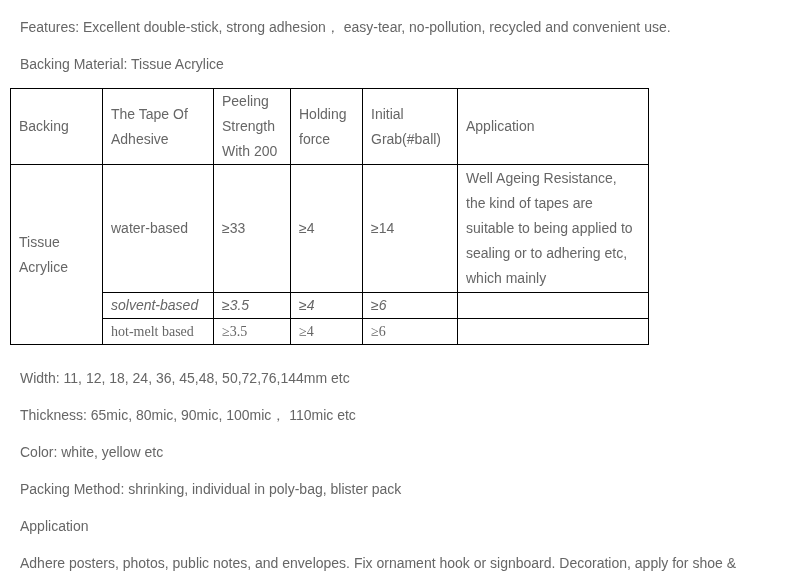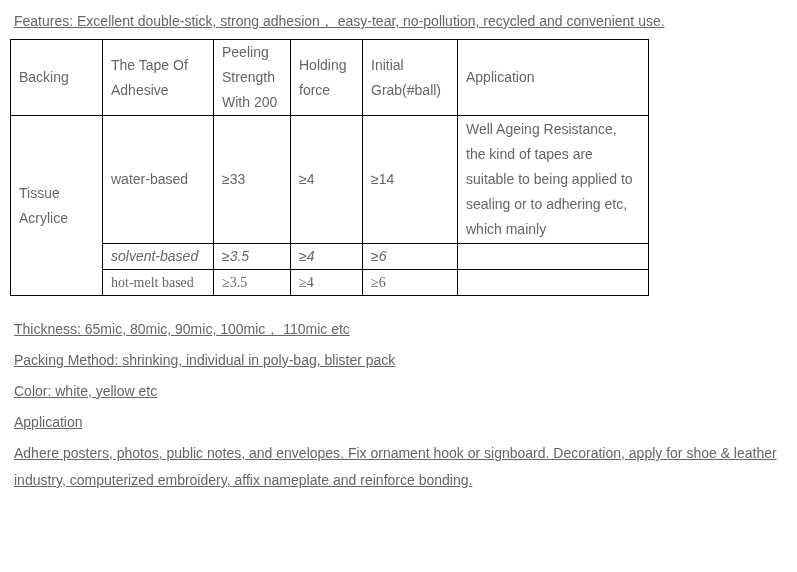--- a/index.html
+++ b/index.html
@@ -12,24 +12,23 @@
     height: 572px;
     overflow: hidden;
     font-family: "Liberation Sans", "DejaVu Sans", sans-serif;
     font-size: 14px;
     color: #666666;
   }
   .page {
     padding: 4px 6px 0 10px;
   }
   .line {
-    margin: 4px;
+    margin: 10px;
     line-height: 27px;
     white-space: normal;
-    text-decoration: underline;
   }
   table.spec-table {
     border-collapse: collapse;
     table-layout: fixed;
     margin: 3px 0 0 0;
     width: 638px;
   }
   table.spec-table td, table.spec-table th {
     border: 1px solid #000000;
     padding: 0 4px 0 8px;
@@ -55,20 +54,21 @@
   .specs {
     margin-top: 20px;
   }
 </style>
 </head>
 <body>
 
 <div class="page">
 
   <p class="line">Features: Excellent double-stick, strong adhesion， easy-tear, no-pollution, recycled and convenient use.</p>
+  <p class="line">Backing Material: Tissue Acrylice</p>
 
   <table class="spec-table">
     <colgroup>
       <col class="c1">
         <col class="c2">
         <col class="c3">
         <col class="c4">
         <col class="c5">
         <col class="c6">
     </colgroup>
@@ -110,20 +110,21 @@
         <td>hot-melt based</td>
         <td>≥3.5</td>
         <td>≥4</td>
         <td>≥6</td>
         <td></td>
       </tr>
     </tbody>
   </table>
 
   <div class="specs">
+    <p class="line">Width: 11, 12, 18, 24, 36, 45,48, 50,72,76,144mm etc</p>
     <p class="line">Thickness: 65mic, 80mic, 90mic, 100mic， 110mic etc</p>
+    <p class="line">Color: white, yellow etc</p>
     <p class="line">Packing Method: shrinking, individual in poly-bag, blister pack</p>
-    <p class="line">Color: white, yellow etc</p>
     <p class="line">Application</p>
     <p class="line">Adhere posters, photos, public notes, and envelopes. Fix ornament hook or signboard. Decoration, apply for shoe &amp; leather industry, computerized embroidery, affix nameplate and reinforce bonding.</p>
   </div>
 
 </div>
 
 </body></html>

